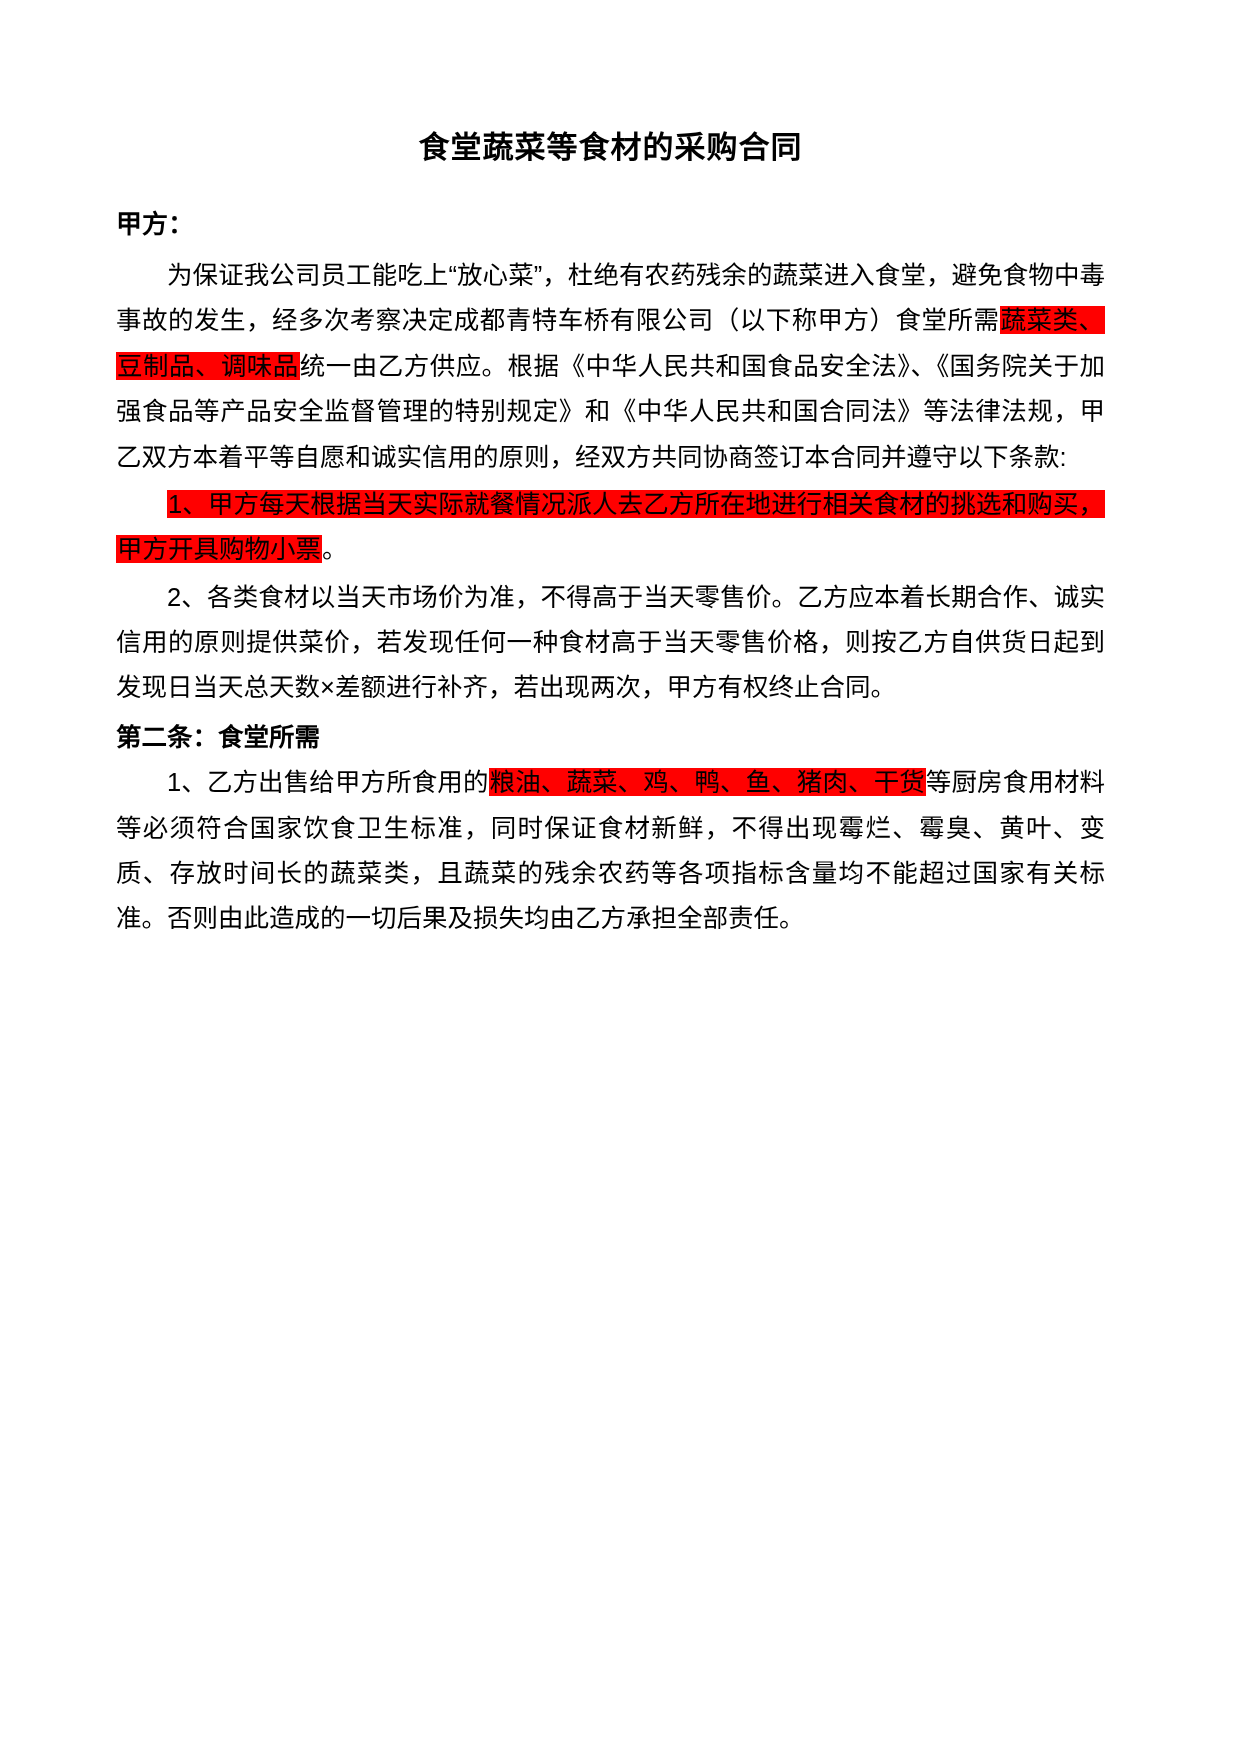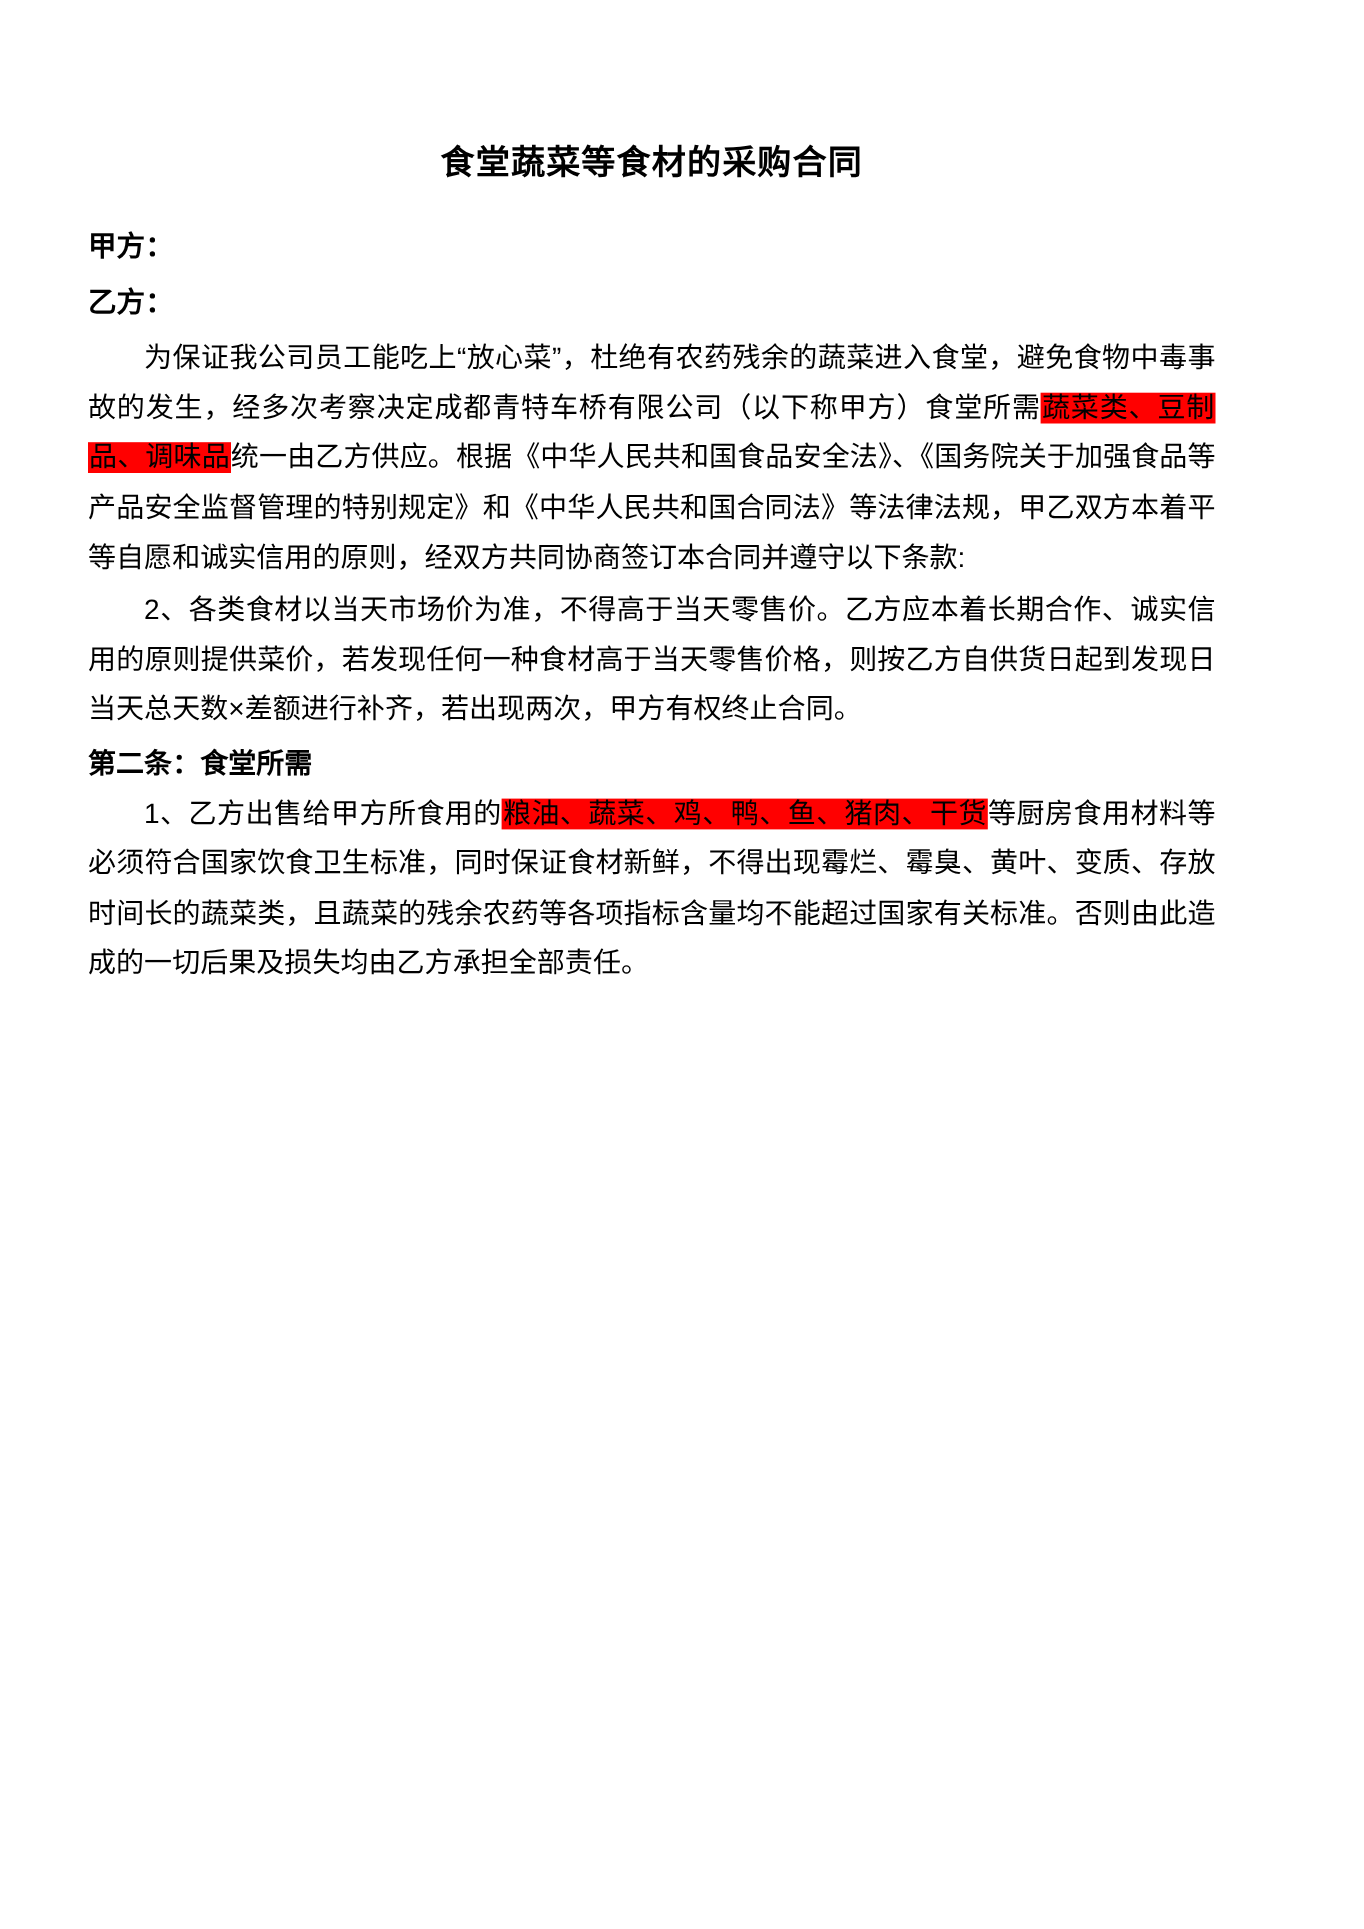--- a/index.html
+++ b/index.html
@@ -12,21 +12,21 @@
     height: 1754px;
     font-family: "Liberation Sans", "DejaVu Sans", sans-serif;
     color: #000000;
     -webkit-font-smoothing: antialiased;
   }
   .page {
     position: relative;
     width: 1240px;
     height: 1754px;
     box-sizing: border-box;
-    padding: 128px 135px 80px 80px;
+    padding: 128px 135px 80px 116px;
   }
   .doc-title {
     text-align: center;
     font-size: 31px;
     font-weight: bold;
     letter-spacing: 1px;
     margin: 0 0 34px 0;
     line-height: 1.3;
   }
   .party-line {
@@ -61,25 +61,25 @@
   }
 </style>
 </head>
 <body>
 
 <div class="page">
 
   <h1 class="doc-title">食堂蔬菜等食材的采购合同</h1>
 
   <p class="party-line">甲方：</p>
-  <p class="party-line">乙方：</p>
 
   <p class="para indent"><span>为保证我公司员工能吃上“放心菜”，杜绝有农药残余的蔬菜进入食堂，避免食物中毒事故的发生，经多次考察决定成都青特车桥有限公司（以下称甲方）食堂所需</span><span class="hl">蔬菜类、豆制品、调味品</span><span>统一由乙方供应。根据《中华人民共和国食品安全法》、《国务院关于加强食品等产品安全监督管理的特别规定》和《中华人民共和国合同法》等法律法规，甲乙双方本着平等自愿和诚实信用的原则，经双方共同协商签订本合同并遵守以下条款:</span></p>
 
 
+  <p class="para indent"><span class="hl">1、甲方每天根据当天实际就餐情况派人去乙方所在地进行相关食材的挑选和购买，甲方开具购物小票</span><span>。</span></p>
 
   <p class="para indent">2、各类食材以当天市场价为准，不得高于当天零售价。乙方应本着长期合作、诚实信用的原则提供菜价，若发现任何一种食材高于当天零售价格，则按乙方自供货日起到发现日当天总天数×差额进行补齐，若出现两次，甲方有权终止合同。</p>
 
   <p class="clause-head">第二条：食堂所需</p>
 
   <p class="para indent"><span>1、乙方出售给甲方所食用的</span><span class="hl">粮油、蔬菜、鸡、鸭、鱼、猪肉、干货</span><span>等厨房食用材料等必须符合国家饮食卫生标准，同时保证食材新鲜，不得出现霉烂、霉臭、黄叶、变质、存放时间长的蔬菜类，且蔬菜的残余农药等各项指标含量均不能超过国家有关标准。否则由此造成的一切后果及损失均由乙方承担全部责任。</span></p>
 
 
 </div>
 

